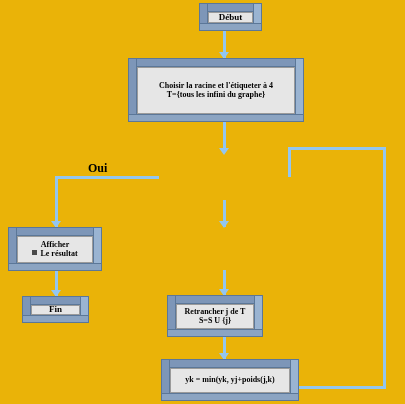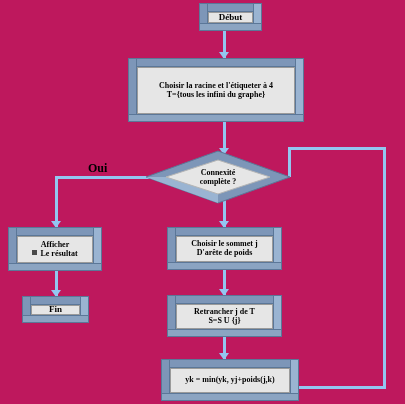--- a/index.html
+++ b/index.html
@@ -4,21 +4,21 @@
 <style>
   html, body {
     margin: 0;
     padding: 0;
     background: #ffffff;
   }
   #canvas {
     position: relative;
     width: 405px;
     height: 404px;
-    background: #be185d;
+    background: #eab308;
     font-family: "Liberation Serif", "DejaVu Serif", serif;
     overflow: hidden;
   }
   
   .conn {
     position: absolute;
     background: #93c6f0;
   }
   .conn-v { width: 3px; }
   .conn-h { height: 3px; }
@@ -195,34 +195,20 @@
       <div class="face-bottom"></div>
       <div class="face-front" style="font-size:8px;">
         <span class="txt">
           <span class="line">Choisir la racine et l'étiqueter à 4</span>
           <span class="line">T={tous les infini du graphe}</span>
         </span>
       </div>
     </div>
   </div>
 
-  <div class="diamond-wrap" style="left:145px; top:150px; width:146px; height:54px;">
-    <svg width="146" height="54" viewBox="0 0 146 54">
-
-      <polygon points="73,1 145,27 73,53 1,27" fill="#7d96b8" stroke="#5b7798" stroke-width="1"></polygon>
-
-      <polygon points="73,53 1,27 73,27" fill="#9ab4d2" stroke="none"></polygon>
-
-      <polygon points="73,10 125,27 73,44 21,27" fill="#e6e6e6" stroke="#b5b5b5" stroke-width="1"></polygon>
-    </svg>
-    <div class="diamond-label" style="font-size:8px;">
-      <span class="line">Connexité</span>
-      <span class="line">complète ?</span>
-    </div>
-  </div>
 
   <div class="branch-label" style="left:88px; top:161px; font-size:12px;">Oui</div>
 
   <div class="node" style="left:8px; top:227px; width:94px; height:44px;font-family:Liberation Serif, serif;">
     <div class="box-3d">
       <div class="face-top"></div>
       <div class="face-left"></div>
       <div class="face-right"></div>
       <div class="face-bottom"></div>
       <div class="face-front" style="font-size:8px;">
@@ -243,36 +229,22 @@
       <div class="face-right"></div>
       <div class="face-bottom"></div>
       <div class="face-front" style="font-size:9px;align-items:flex-end;">
         <span class="txt">
           <span class="line">Fin</span>
         </span>
       </div>
     </div>
   </div>
 
-  <div class="node" style="left:167px; top:227px; width:115px; height:43px;">
-    <div class="box-3d">
-      <div class="face-top"></div>
-      <div class="face-left"></div>
-      <div class="face-right"></div>
-      <div class="face-bottom"></div>
-      <div class="face-front" style="font-size:8px;">
-        <span class="txt">
-          <span class="line">Choisir le sommet j</span>
-          <span class="line">D'arête de poids</span>
-        </span>
-      </div>
-    </div>
-  </div>
-
-  <div class="node" style="left:167px; top:295px; width:115px; height:42px;">
+
+  <div class="node" style="left:167px; top:295px; width:96px; height:42px;">
     <div class="box-3d">
       <div class="face-top"></div>
       <div class="face-left"></div>
       <div class="face-right"></div>
       <div class="face-bottom"></div>
       <div class="face-front" style="font-size:8px;">
         <span class="txt">
           <span class="line">Retrancher j de T</span>
           <span class="line">S=S U {j}</span>
         </span>

